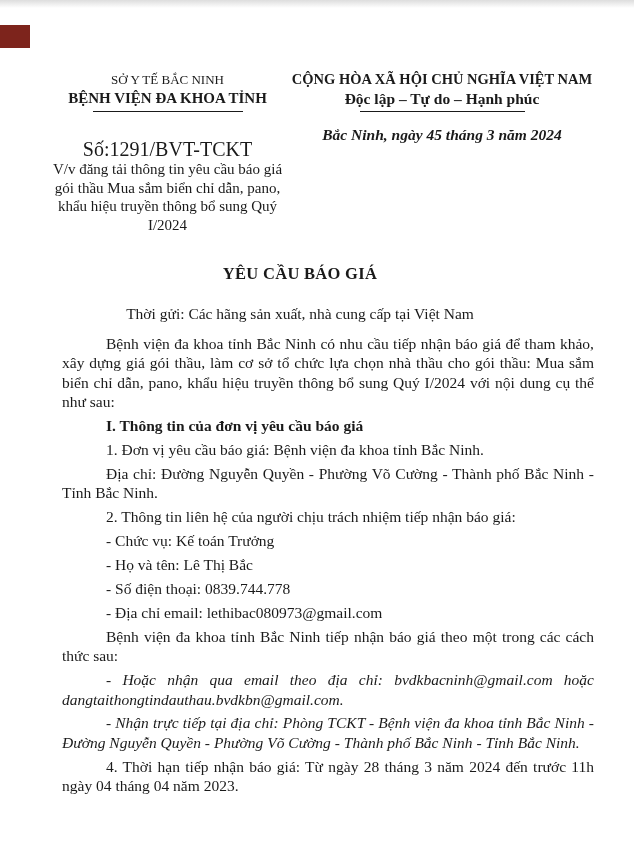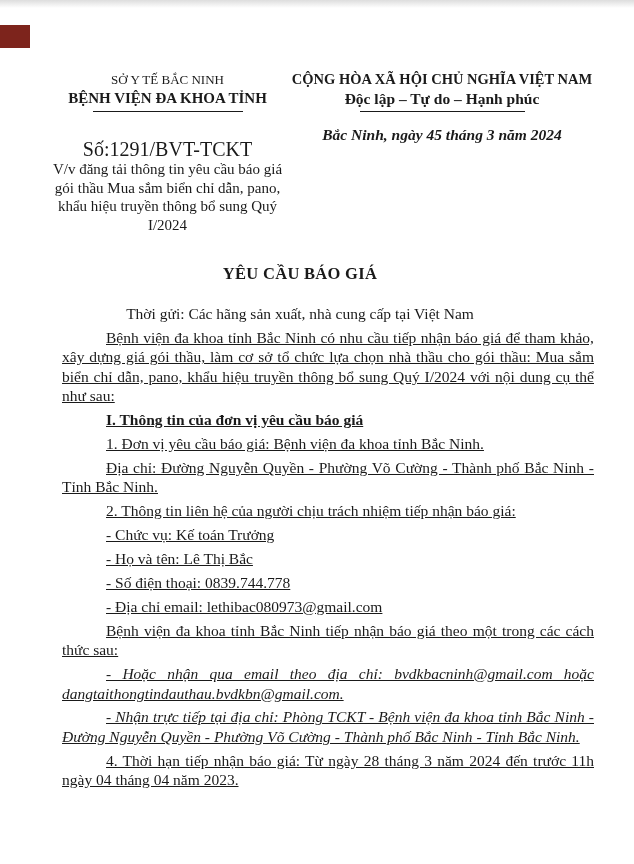--- a/index.html
+++ b/index.html
@@ -53,24 +53,23 @@
     font-size: 16.5px;
     font-weight: bold;
     letter-spacing: 0.3px;
   }
   .salutation {
     margin: 21px 74px 0 40px;
     text-align: center;
     font-size: 15.5px;
   }
   .body-text {
-    margin: 5px 40px 0 62px;
+    margin: 11px 40px 0 62px;
     font-size: 15.5px;
     line-height: 19.4px;
-    text-decoration: underline;
   }
   .body-text p {
     margin: 0 0 4.5px 0;
     text-indent: 44px;
     text-align: justify;
   }
   .bold   { font-weight: bold; }
   .italic { font-style: italic; }
 </style>
 </head>

